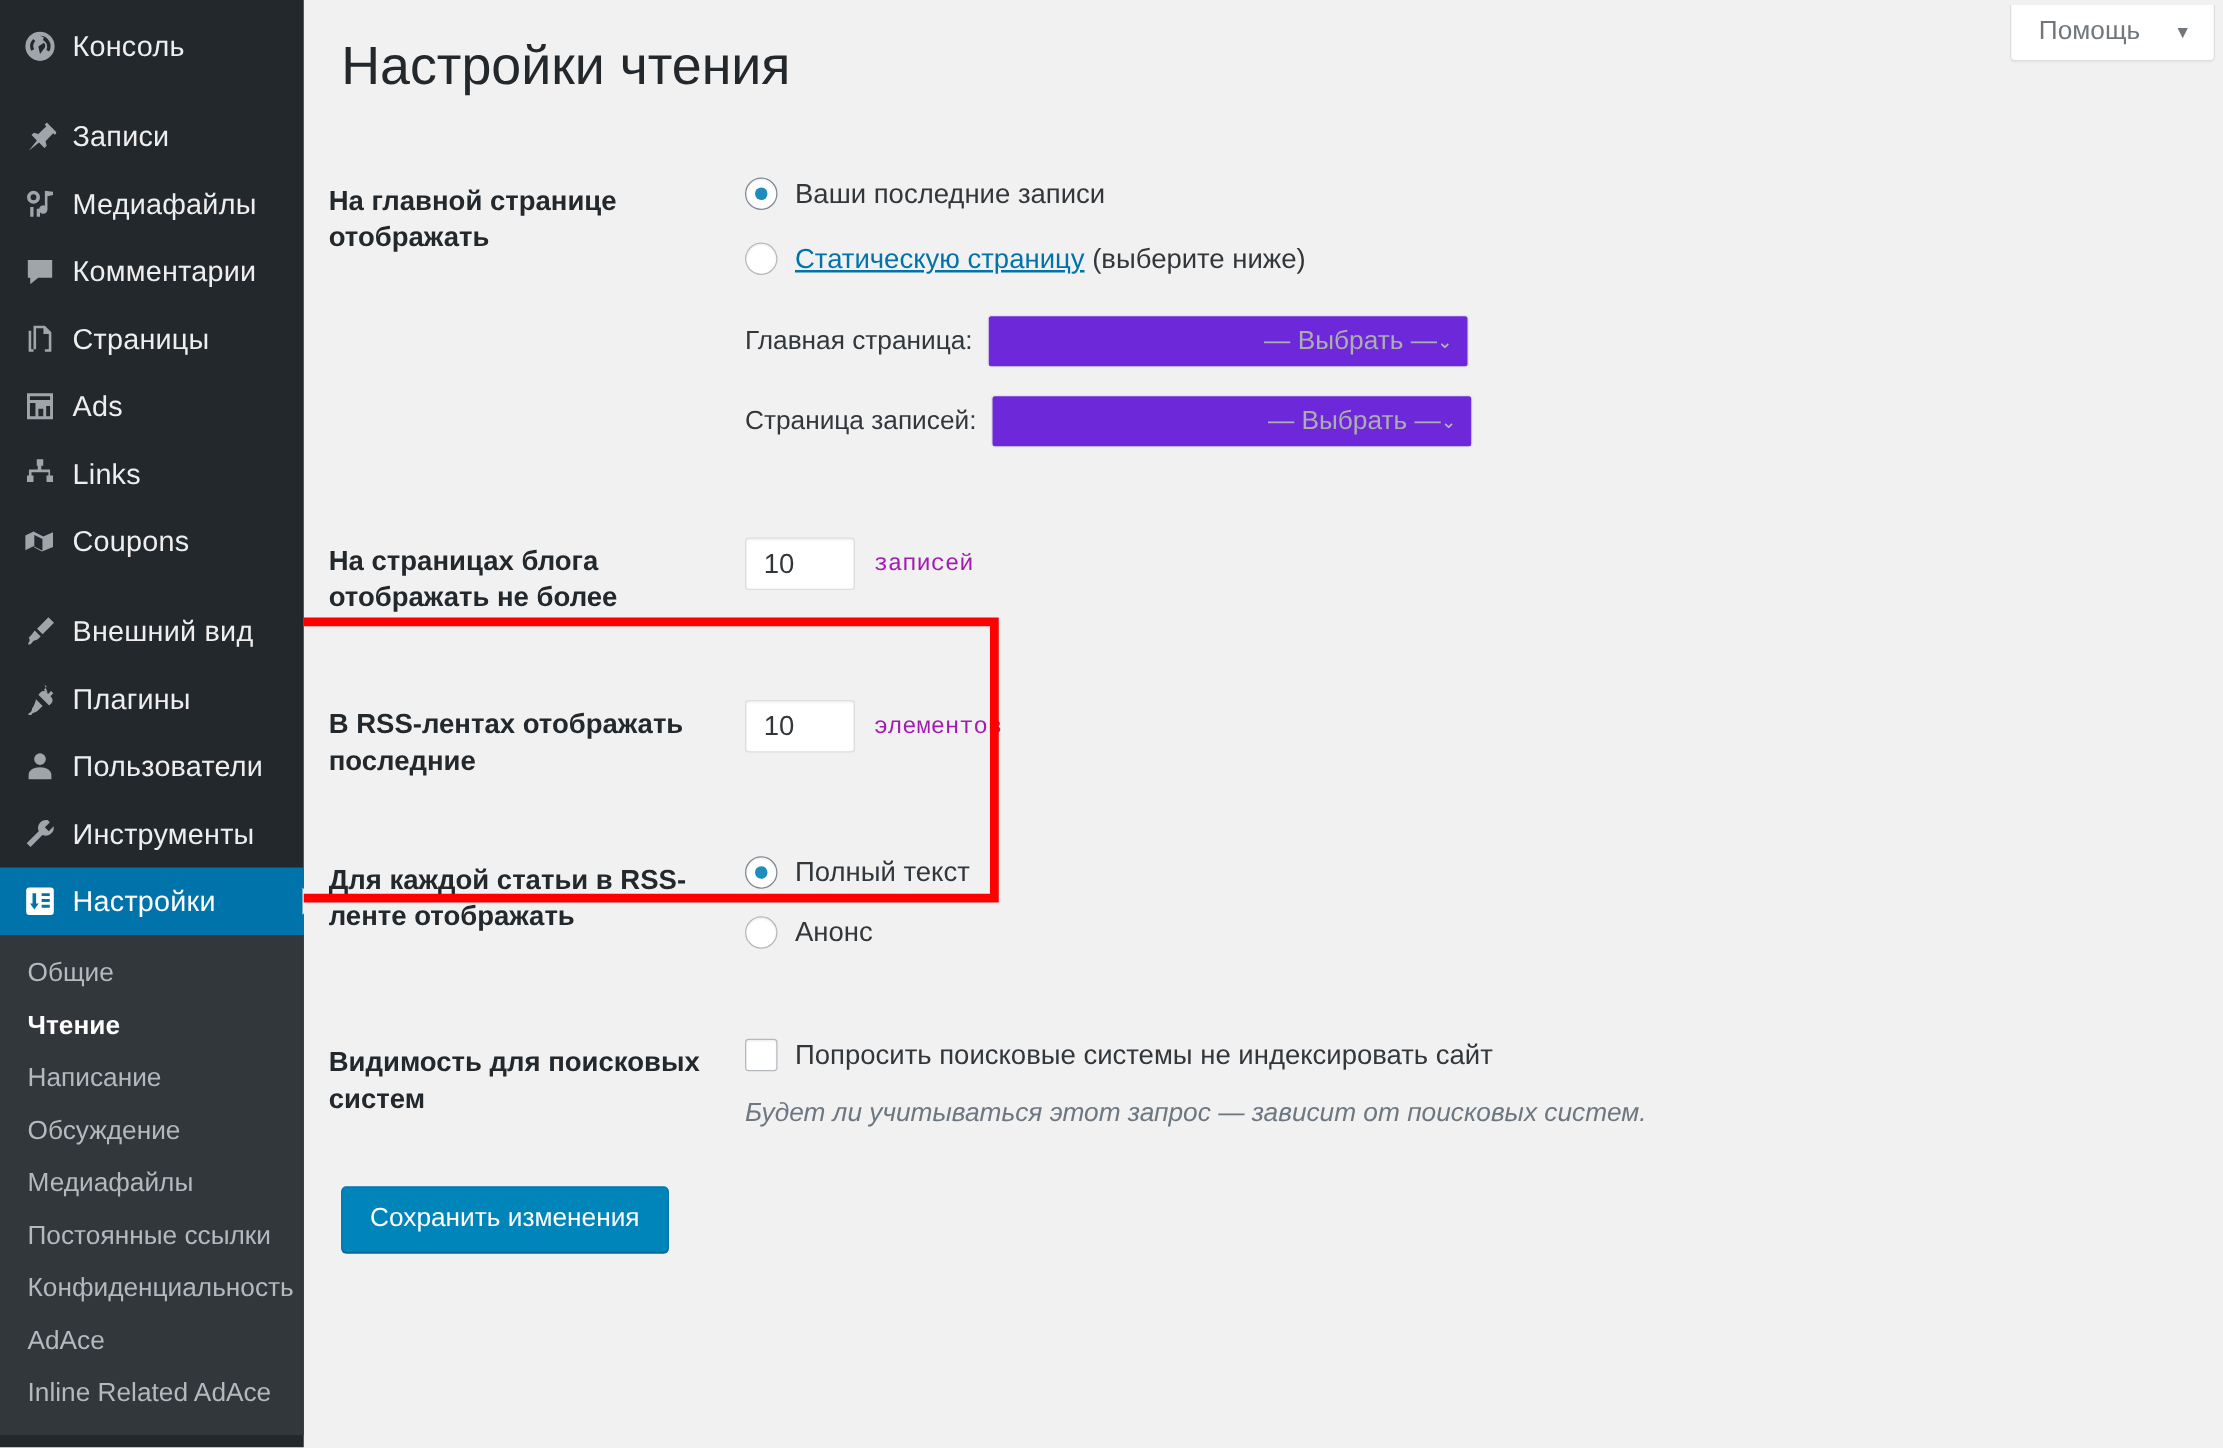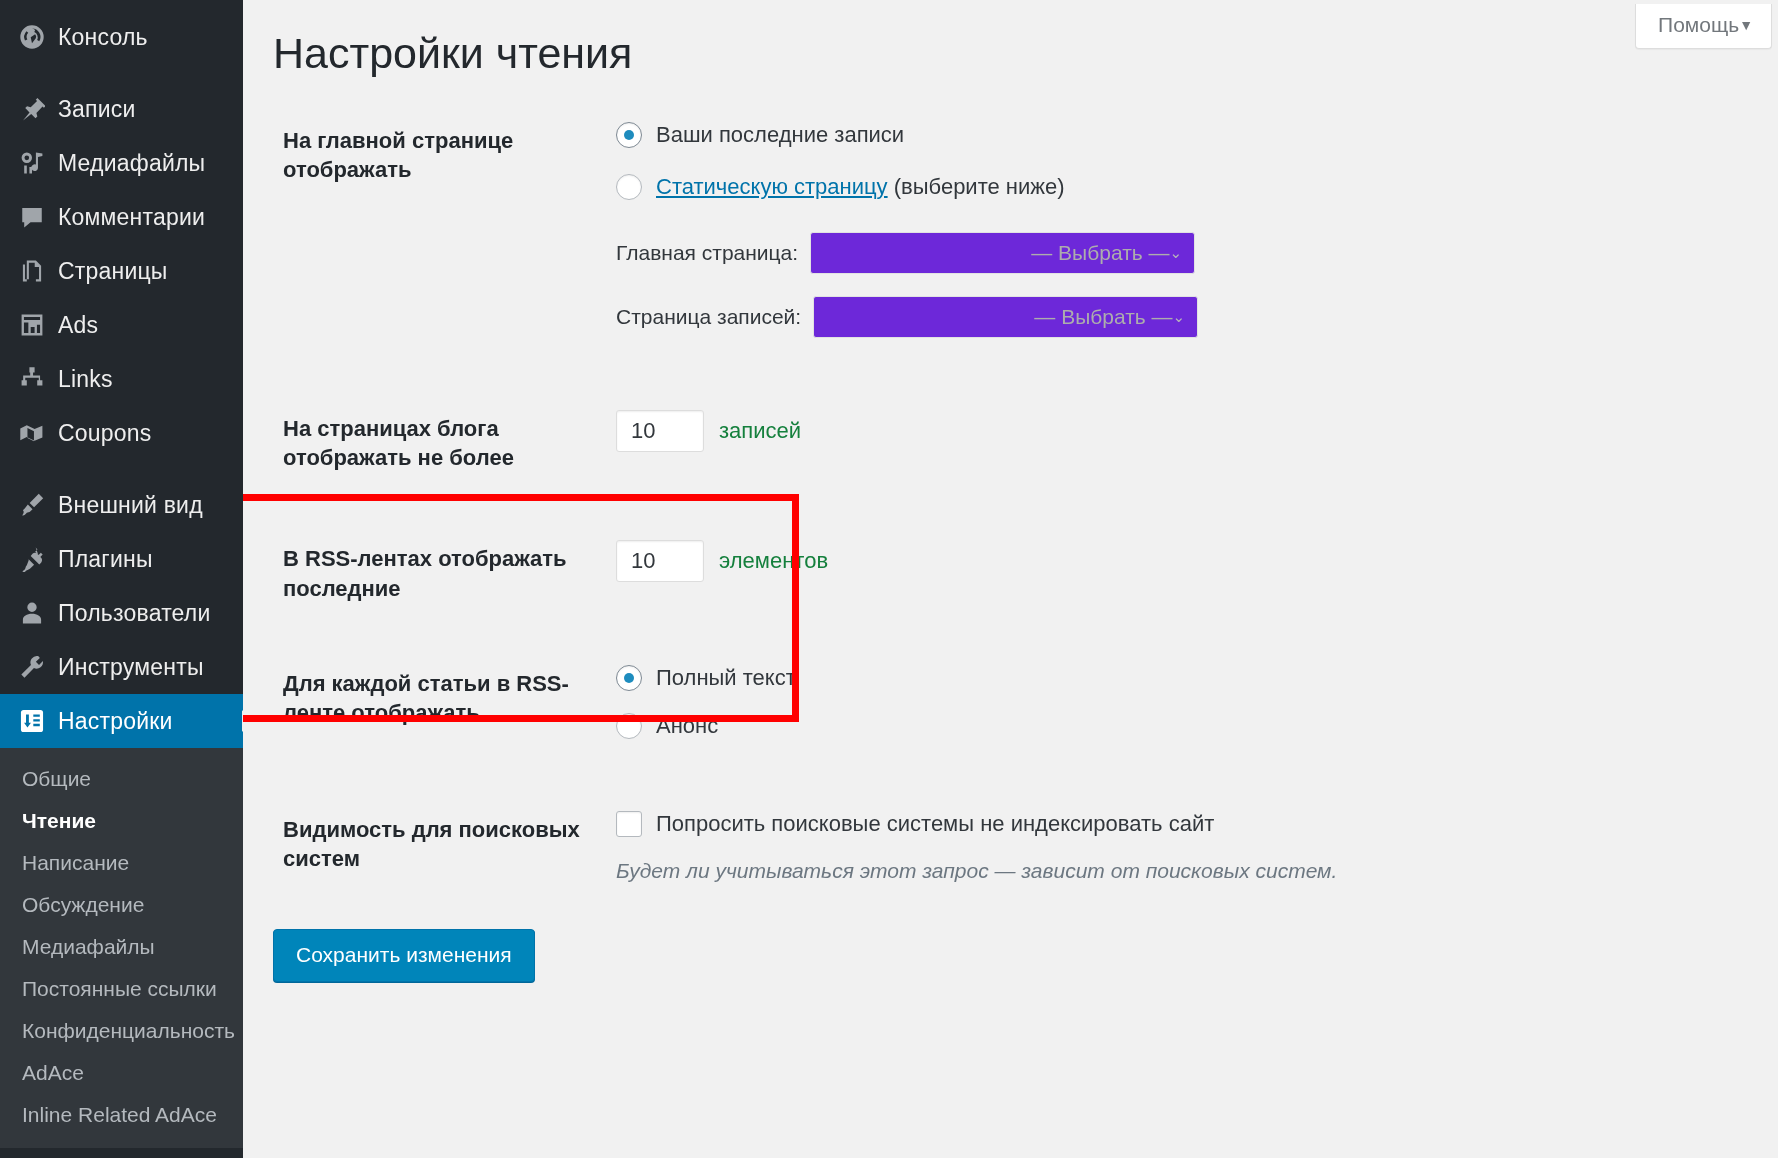--- a/index.html
+++ b/index.html
@@ -66,35 +66,35 @@
     position: relative;
     overflow: hidden;
   }
   .help-btn {
     position: absolute; top: 4px; right: 6px;
     background: #fff;
     border: 1px solid #ddd; border-top: none;
     border-radius: 0 0 4px 4px;
     padding: 9px 18px 11px 22px;
     font-size: 21px; color: #72777c;
-    display: flex; align-items: center; gap: 0;
+    display: flex; align-items: center; gap: 27px;
     cursor: pointer;
     box-shadow: 0 1px 1px rgba(0,0,0,.04);
   }
   .help-btn .caret { font-size: 14px; color: #72777c; }
 
   h1.page-title {
     font-size: 43px;
     font-weight: 400;
     color: #23282d;
     padding: 26px 0 0 30px;
     line-height: 1.3;
   }
 
-  .form-table { margin-top: 40px; padding-left: 40px; }
+  .form-table { margin-top: 60px; padding-left: 20px; }
   .row { display: flex; align-items: flex-start; }
   .th {
     width: 310px; min-width: 310px;
     font-size: 22px; font-weight: bold; color: #23282d;
     line-height: 1.33;
     padding-top: 4px;
   }
   .td { flex: 1; padding-left: 23px; }
 
   .radio-line { display: flex; align-items: center; margin-bottom: 26px; font-size: 22px; color: #32373c; }
@@ -139,21 +139,21 @@
     width: 88px; height: 42px;
     background: #fff;
     border: 1px solid #ddd;
     border-radius: 3px;
     display: flex; align-items: center;
     padding-left: 14px;
     font-size: 22px; color: #32373c;
     box-shadow: inset 0 1px 2px rgba(0,0,0,.07);
   }
   .inline-field { display: flex; align-items: center; }
-  .inline-field .suffix { margin-left: 15px; font-size: 22px; color: #15803d; }
+  .inline-field .suffix { margin-left: 15px; font-size: 19px; color: #a21caf; font-family: Liberation Mono, monospace; }
 
   .checkbox {
     width: 26px; height: 26px; min-width: 26px;
     border: 1px solid #b4b9be;
     background: #fff;
     border-radius: 3px;
     margin-right: 14px;
     cursor: pointer;
     box-shadow: inset 0 1px 2px rgba(0,0,0,.07);
   }

